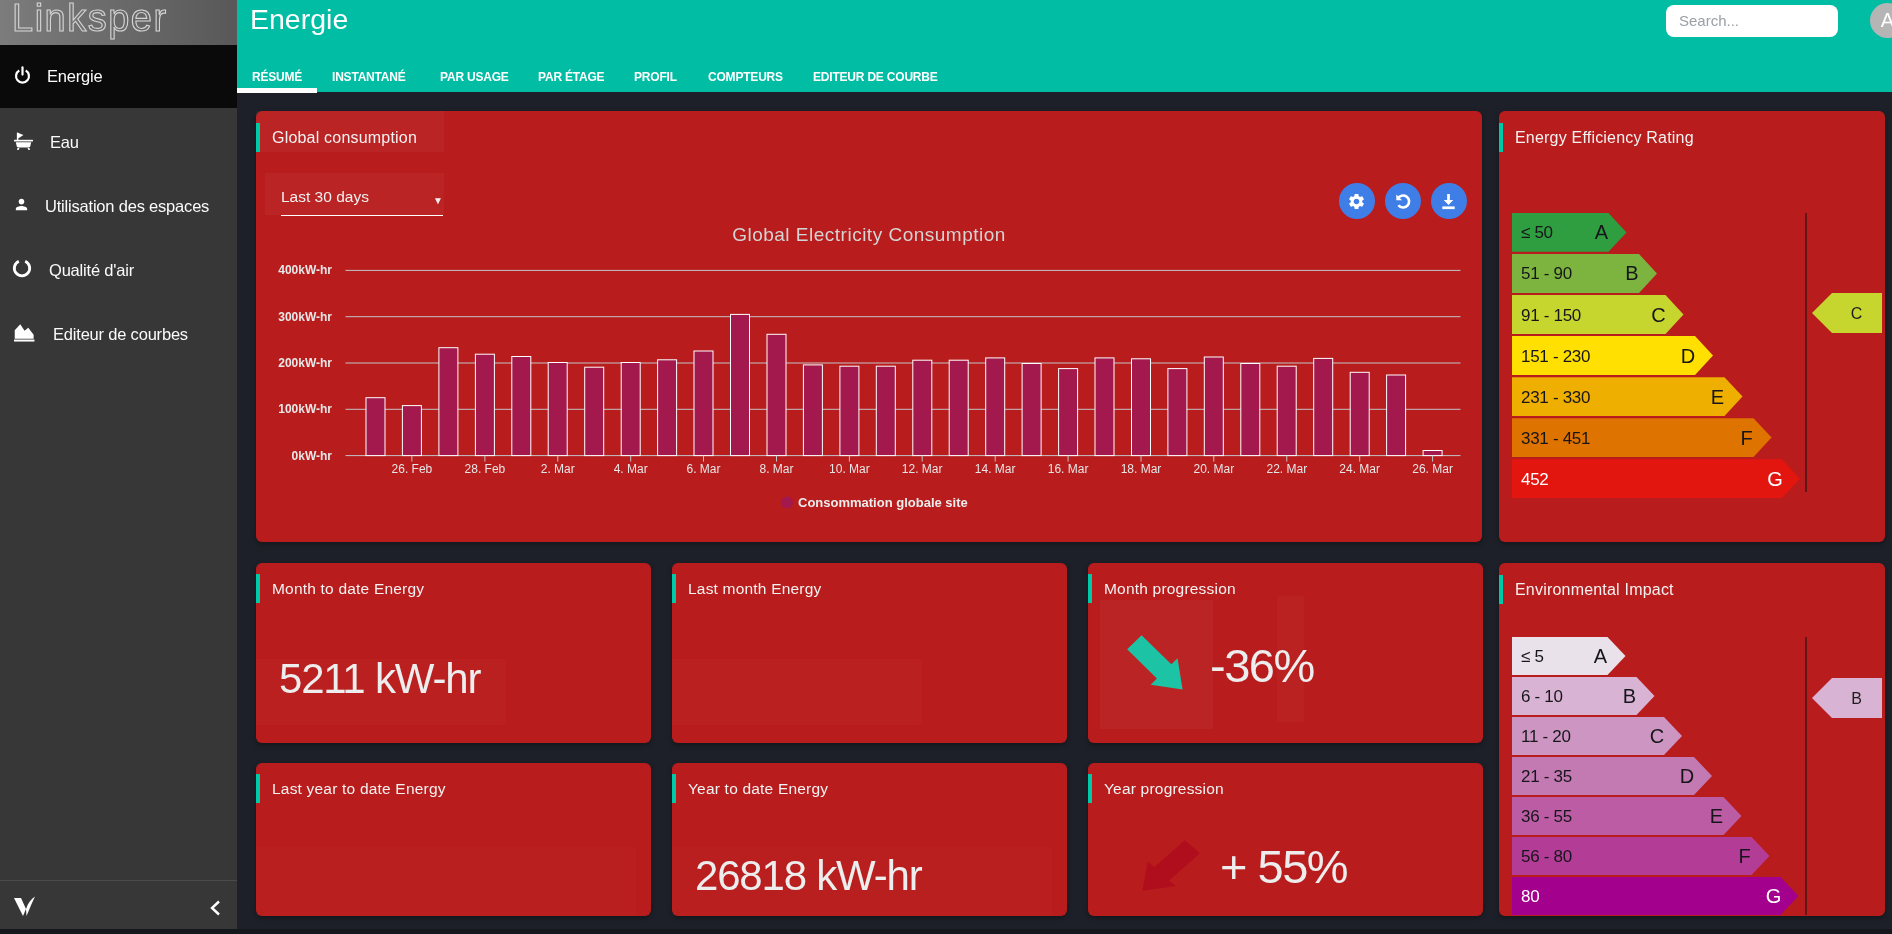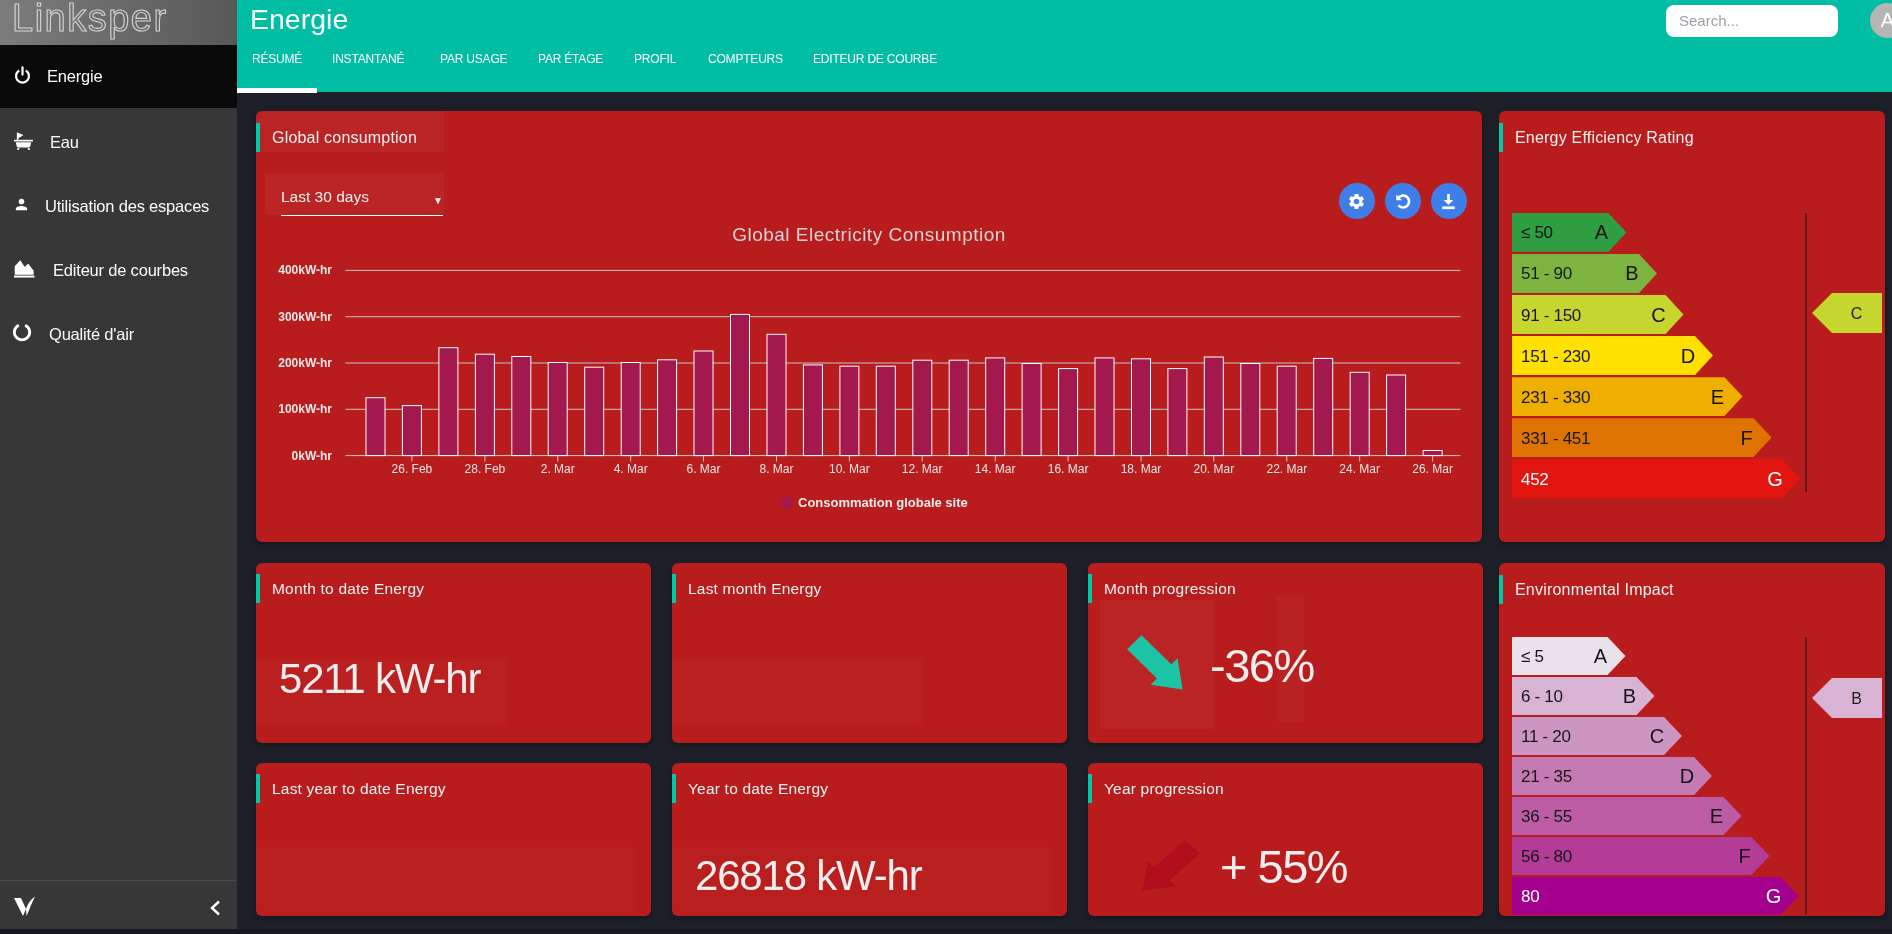--- a/index.html
+++ b/index.html
@@ -8,21 +8,21 @@
 #sidebar { position:absolute; left:0; top:0; width:237px; height:934px; background:#373737; z-index:5; }
 #logo { height:45px; background:linear-gradient(90deg,#7c7c7c,#585858); color:transparent; -webkit-text-stroke:1.1px #d4d4d4; font-size:38px; letter-spacing:1.5px; padding-left:12px; line-height:37px; }
 .mitem { position:relative; height:64px; color:#fafafa; font-size:16.5px; letter-spacing:-0.2px; display:flex; align-items:center; }
 .mitem .mic { position:absolute; left:14px; }
 .mitem .mlab { position:absolute; left:47px; white-space:nowrap; }
 .mactive { background:#0a0a0a; height:63px; }
 #sfoot { position:absolute; left:0; bottom:5px; width:100%; height:49px; border-top:1px solid #4a4a4a; }
 
 #topbar { position:absolute; left:237px; top:0; width:1655px; height:92px; background:#00bda4; z-index:4; }
 #ttitle { position:absolute; left:13px; top:3px; font-size:28.5px; color:#ffffff; }
-.tab { position:absolute; top:52px; font-size:12px; font-weight:normal; color:#ffffff; letter-spacing:-0.2px; white-space:nowrap; }
+.tab { position:absolute; top:70px; font-size:12px; font-weight:bold; color:#ffffff; letter-spacing:-0.2px; white-space:nowrap; }
 #tabline { position:absolute; left:0px; top:88px; width:80px; height:4.5px; background:#ffffff; }
 #search { position:absolute; left:1429px; top:5px; width:172px; height:32px; background:#ffffff; border-radius:8px; color:#9aa0a6; font-size:15px; line-height:32px; padding-left:13px; }
 #avatar { position:absolute; left:1633px; top:3px; width:35px; height:35px; border-radius:50%; background:#b5b5b5; color:#ffffff; font-size:20px; text-align:center; line-height:35px; }
 
 #content { position:absolute; left:237px; top:92px; width:1655px; height:842px; background:#1d2028; }
 .card { position:absolute; background:#b91c1c; border-radius:6px; box-shadow:0 2px 5px rgba(0,0,0,0.35); }
 .accent { position:absolute; left:0; top:12px; width:4px; height:29px; background:#00c9a7; }
 .ctitle { position:absolute; left:16px; top:17px; font-size:15.5px; letter-spacing:0.2px; color:#f2f2f2; }
 .cvalue { position:absolute; left:23px; font-size:42px; color:#ededed; letter-spacing:-1.2px; white-space:nowrap; }
 .patch { position:absolute; background:rgba(255,255,255,0.035); }
@@ -50,31 +50,31 @@
           </svg></span>
         <span class="mlab" style="left:50px">Eau</span>
       </div>
   <div class="mitem">
         <span class="mic" style="left:13px"><svg width="17" height="17" viewBox="0 0 24 24" fill="#ffffff">
             <path d="M12 12c2.21 0 4-1.79 4-4s-1.79-4-4-4-4 1.79-4 4 1.79 4 4 4zm0 2c-2.67 0-8 1.34-8 4v2h16v-2c0-2.66-5.33-4-8-4z"></path>
           </svg></span>
         <span class="mlab" style="left:45px">Utilisation des espaces</span>
       </div>
   <div class="mitem">
+        <span class="mic" style="left:12px"><svg width="20" height="20" viewBox="0 0 24 24" fill="none">
+            <path d="M8.2 3.8 A9.2 9.2 0 1 0 15.8 3.8" stroke="#ffffff" stroke-width="3.4" fill="none"></path>
+          </svg></span>
+        <span class="mlab" style="left:49px">Qualité d'air</span>
+      </div>
+  <div class="mitem">
         <span class="mic" style="left:12px"><svg width="24" height="20" viewBox="0 0 26 22" fill="#ffffff">
             <path d="M2 21.5h22.5v-2.2H2z"></path>
             <path d="M2.8 18.3V9.2L8.9 2.6l4.7 7 4.1-3.3 5.9 7.6v4.4z"></path>
           </svg></span>
         <span class="mlab" style="left:53px">Editeur de courbes</span>
-      </div>
-  <div class="mitem">
-        <span class="mic" style="left:12px"><svg width="20" height="20" viewBox="0 0 24 24" fill="none">
-            <path d="M8.2 3.8 A9.2 9.2 0 1 0 15.8 3.8" stroke="#ffffff" stroke-width="3.4" fill="none"></path>
-          </svg></span>
-        <span class="mlab" style="left:49px">Qualité d'air</span>
       </div>
   <div id="sfoot">
     <div style="position:absolute;left:13px;top:14px"><svg width="27" height="24" viewBox="0 0 27 24" fill="#ffffff">
             <path d="M1 3 L8 3 L13 14 L10 21 Z"></path>
             <path d="M13 14 C15 8 18 4 22 1.5 C20.5 5 18 10 16.5 14 L13.5 21 Z"></path>
           </svg></div>
     <div style="position:absolute;left:209px;top:19px"><svg width="12" height="16" viewBox="0 0 12 16">
             <path d="M10 1.5 L3 8 L10 14.5" stroke="#ffffff" stroke-width="2.4" fill="none"></path>
           </svg></div>
   </div>

